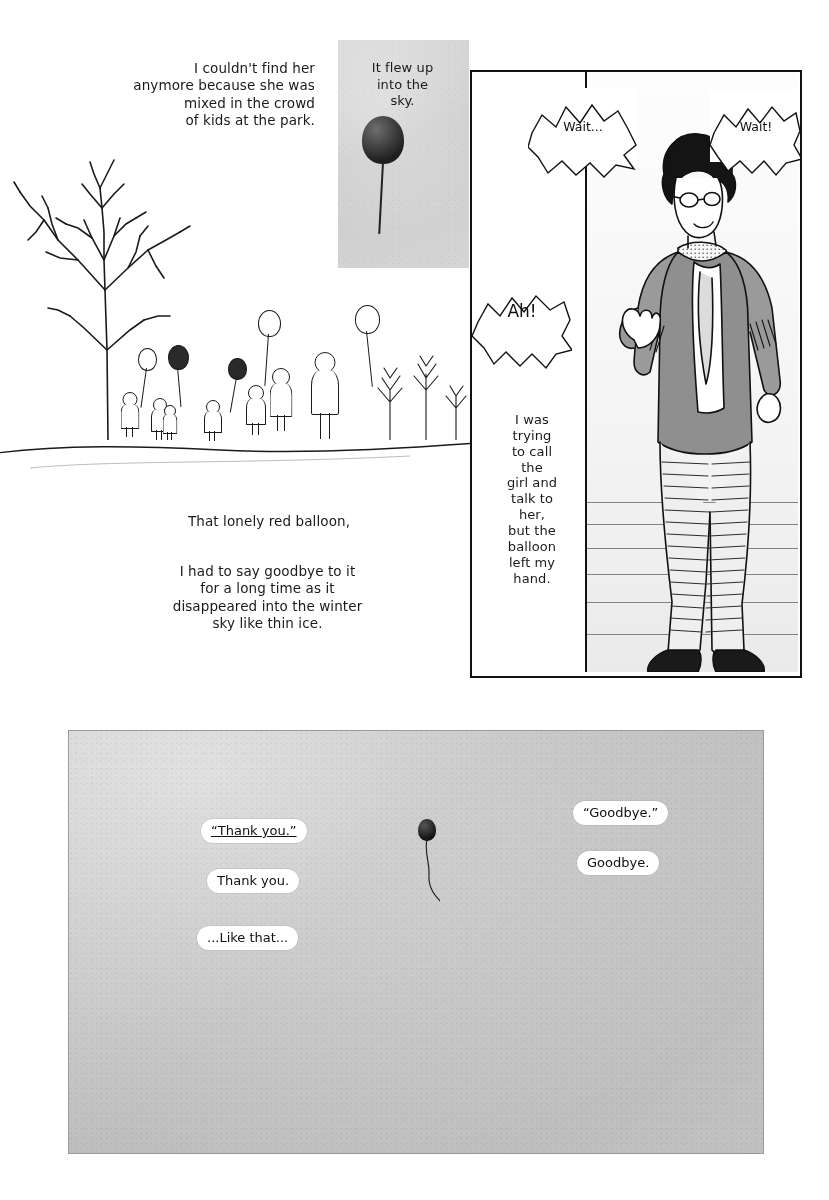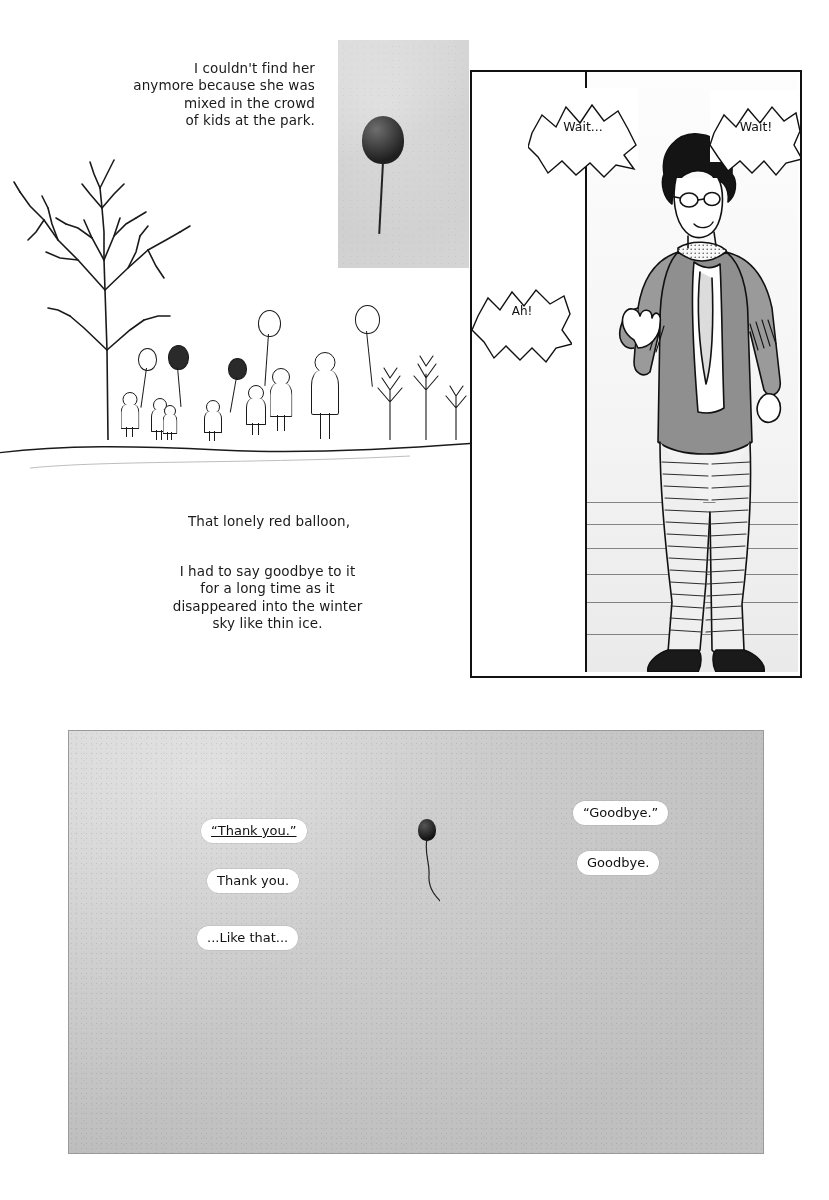--- a/index.html
+++ b/index.html
@@ -420,20 +420,23 @@
 disappeared into the winter
 sky like thin ice.</div>
 
   <div class="sky-panel">
     <div class="grain"></div>
     <div class="sky-balloon">
       <div class="b"></div>
       <div class="s"></div>
     </div>
   </div>
+  <div class="narr" style="left:350px; top:60px; width:105px; font-size:13px; text-align:center;">It flew up
+into the
+sky.</div>
 
   <div class="right-panel">
     <div class="rp-bg"></div>
     <div class="rp-inner-border"></div>
 
     <div class="rp-lines">
       <div style="top:0px;"></div>
       <div style="top:22px;"></div>
       <div style="top:46px;"></div>
       <div style="top:72px;"></div>
@@ -544,29 +547,40 @@
 
     <div class="burst" style="left:238px; top:18px; width:92px; height:72px;justify-content:center;">
       <div class="burst-shape">
         <svg width="92" height="72" viewBox="0 0 92 72" preserveAspectRatio="none">
           <polygon points="4,28 14,10 26,22 38,4 50,18 62,2 74,16 86,8 90,26 84,40 92,54 76,58 66,70 54,56 42,68 30,56 18,66 8,52 0,40" fill="#fff" stroke="#111" stroke-width="1.4"></polygon>
         </svg>
       </div>
       <span>Wait!</span>
     </div>
 
-    <div class="burst" style="left:0px; top:200px; width:100px; height:78px; font-size:12px;text-align:right;">
+    <div class="burst" style="left:0px; top:200px; width:100px; height:78px; font-size:17px;text-align:right;">
       <div class="burst-shape">
         <svg width="100" height="78" viewBox="0 0 100 78" preserveAspectRatio="none">
           <polygon points="6,30 16,12 28,24 40,6 52,20 64,4 78,18 92,10 98,28 90,44 100,58 84,62 74,76 60,62 48,74 34,60 22,72 12,56 0,44" fill="#fff" stroke="#111" stroke-width="1.4"></polygon>
         </svg>
       </div>
       <span>Ah!</span>
     </div>
 
+    <div class="narr" style="left:14px; top:340px; width:92px; font-size:13px; line-height:1.22; text-align:center;">I was
+trying
+to call
+the
+girl and
+talk to
+her,
+but the
+balloon
+left my
+hand.</div>
   </div>
 
   <div class="bottom-panel">
     <div class="grain2"></div>
 
     <div class="bot-balloon">
       <div class="b"></div>
       <svg width="26" height="90" viewBox="0 0 26 90">
         <path d="M13 0 C10 14, 16 24, 15 36 C14 50, 22 58, 30 66" stroke="#222" stroke-width="1.2" fill="none"></path>
       </svg>

